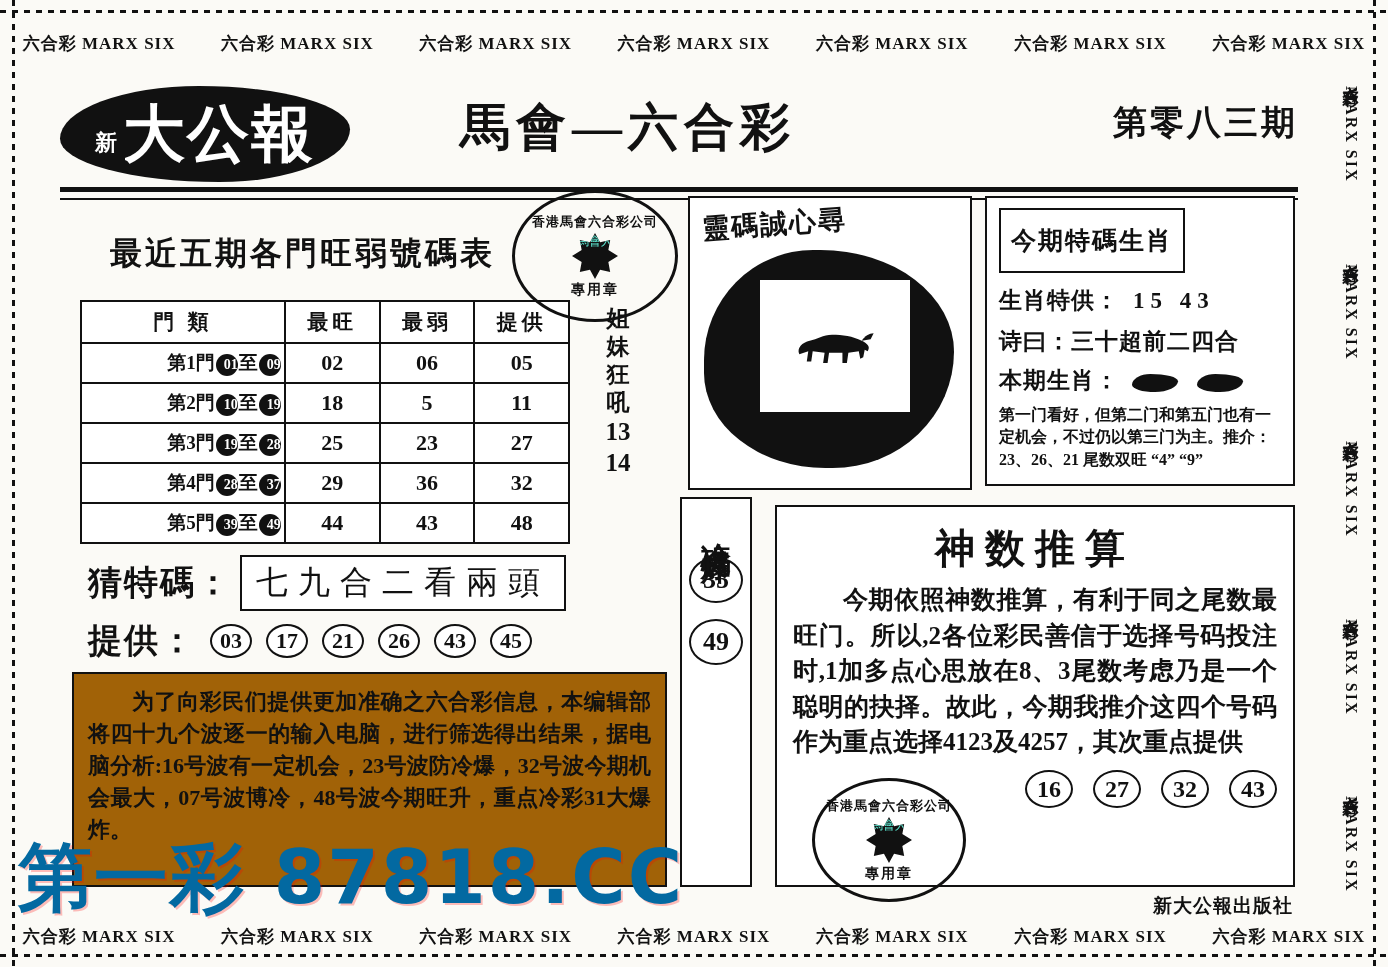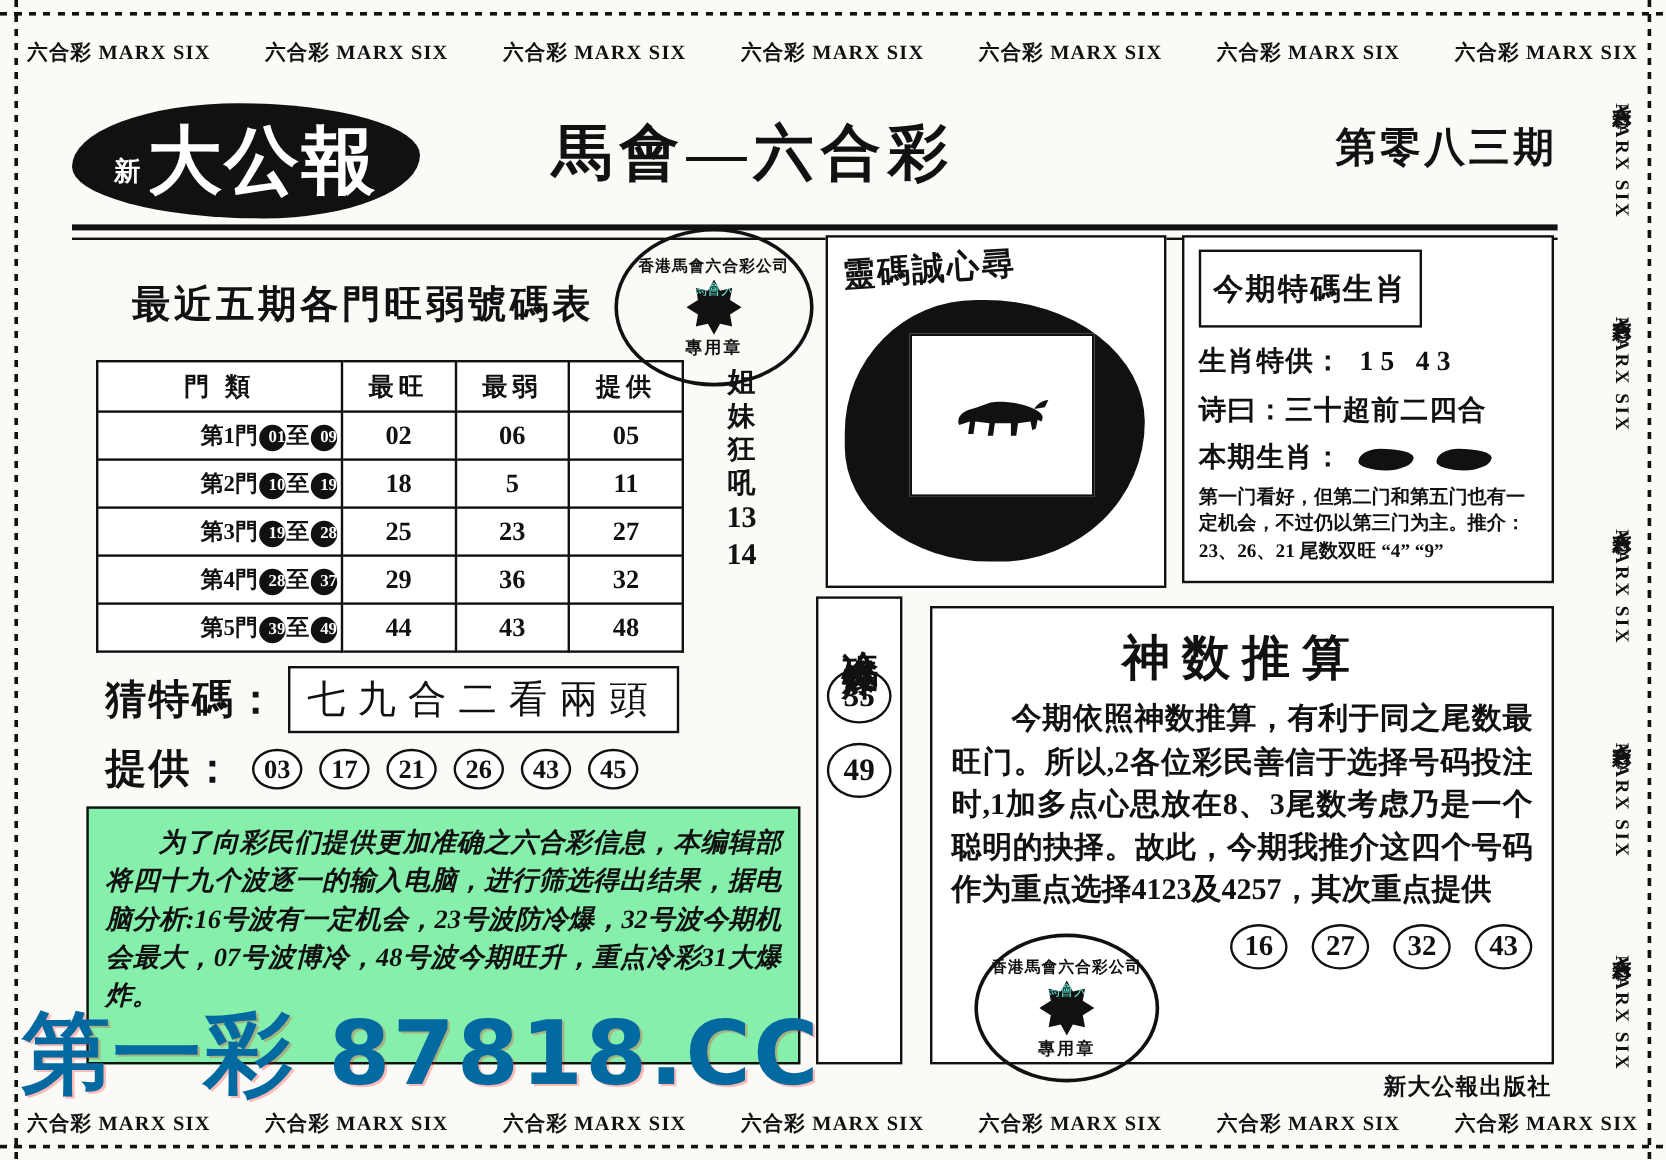--- a/index.html
+++ b/index.html
@@ -96,23 +96,23 @@
 
   .offer-row{position:absolute;left:88px;top:618px;display:flex;align-items:center;}
   .offer-label{font-size:34px;font-weight:700;letter-spacing:2px;margin-right:14px;}
   .ball{
     display:inline-block;width:38px;height:30px;line-height:30px;text-align:center;
     border:2px solid #111;border-radius:50%;font-size:22px;font-weight:600;margin-right:14px;background:#fff;
   }
 
   .article{
     position:absolute;left:72px;top:672px;width:595px;height:215px;
-    border:2px solid #111;background:#86efac;
+    border:2px solid #111;background:#a16207;
     padding:12px 14px;box-sizing:border-box;
-    font-size:22px;line-height:1.45;text-align:justify;font-weight:600;font-style:italic;
+    font-size:22px;line-height:1.45;text-align:justify;font-weight:600;
   }
   .article p{margin:0;text-indent:2em;}
 
   
   .cold{
     position:absolute;left:680px;top:497px;width:72px;height:390px;
     border:2px solid #111;background:#fff;text-align:center;padding-top:10px;box-sizing:border-box;
   }
   .cold .vtitle{font-size:30px;font-weight:700;line-height:1.05;}
   .cold .cball{

